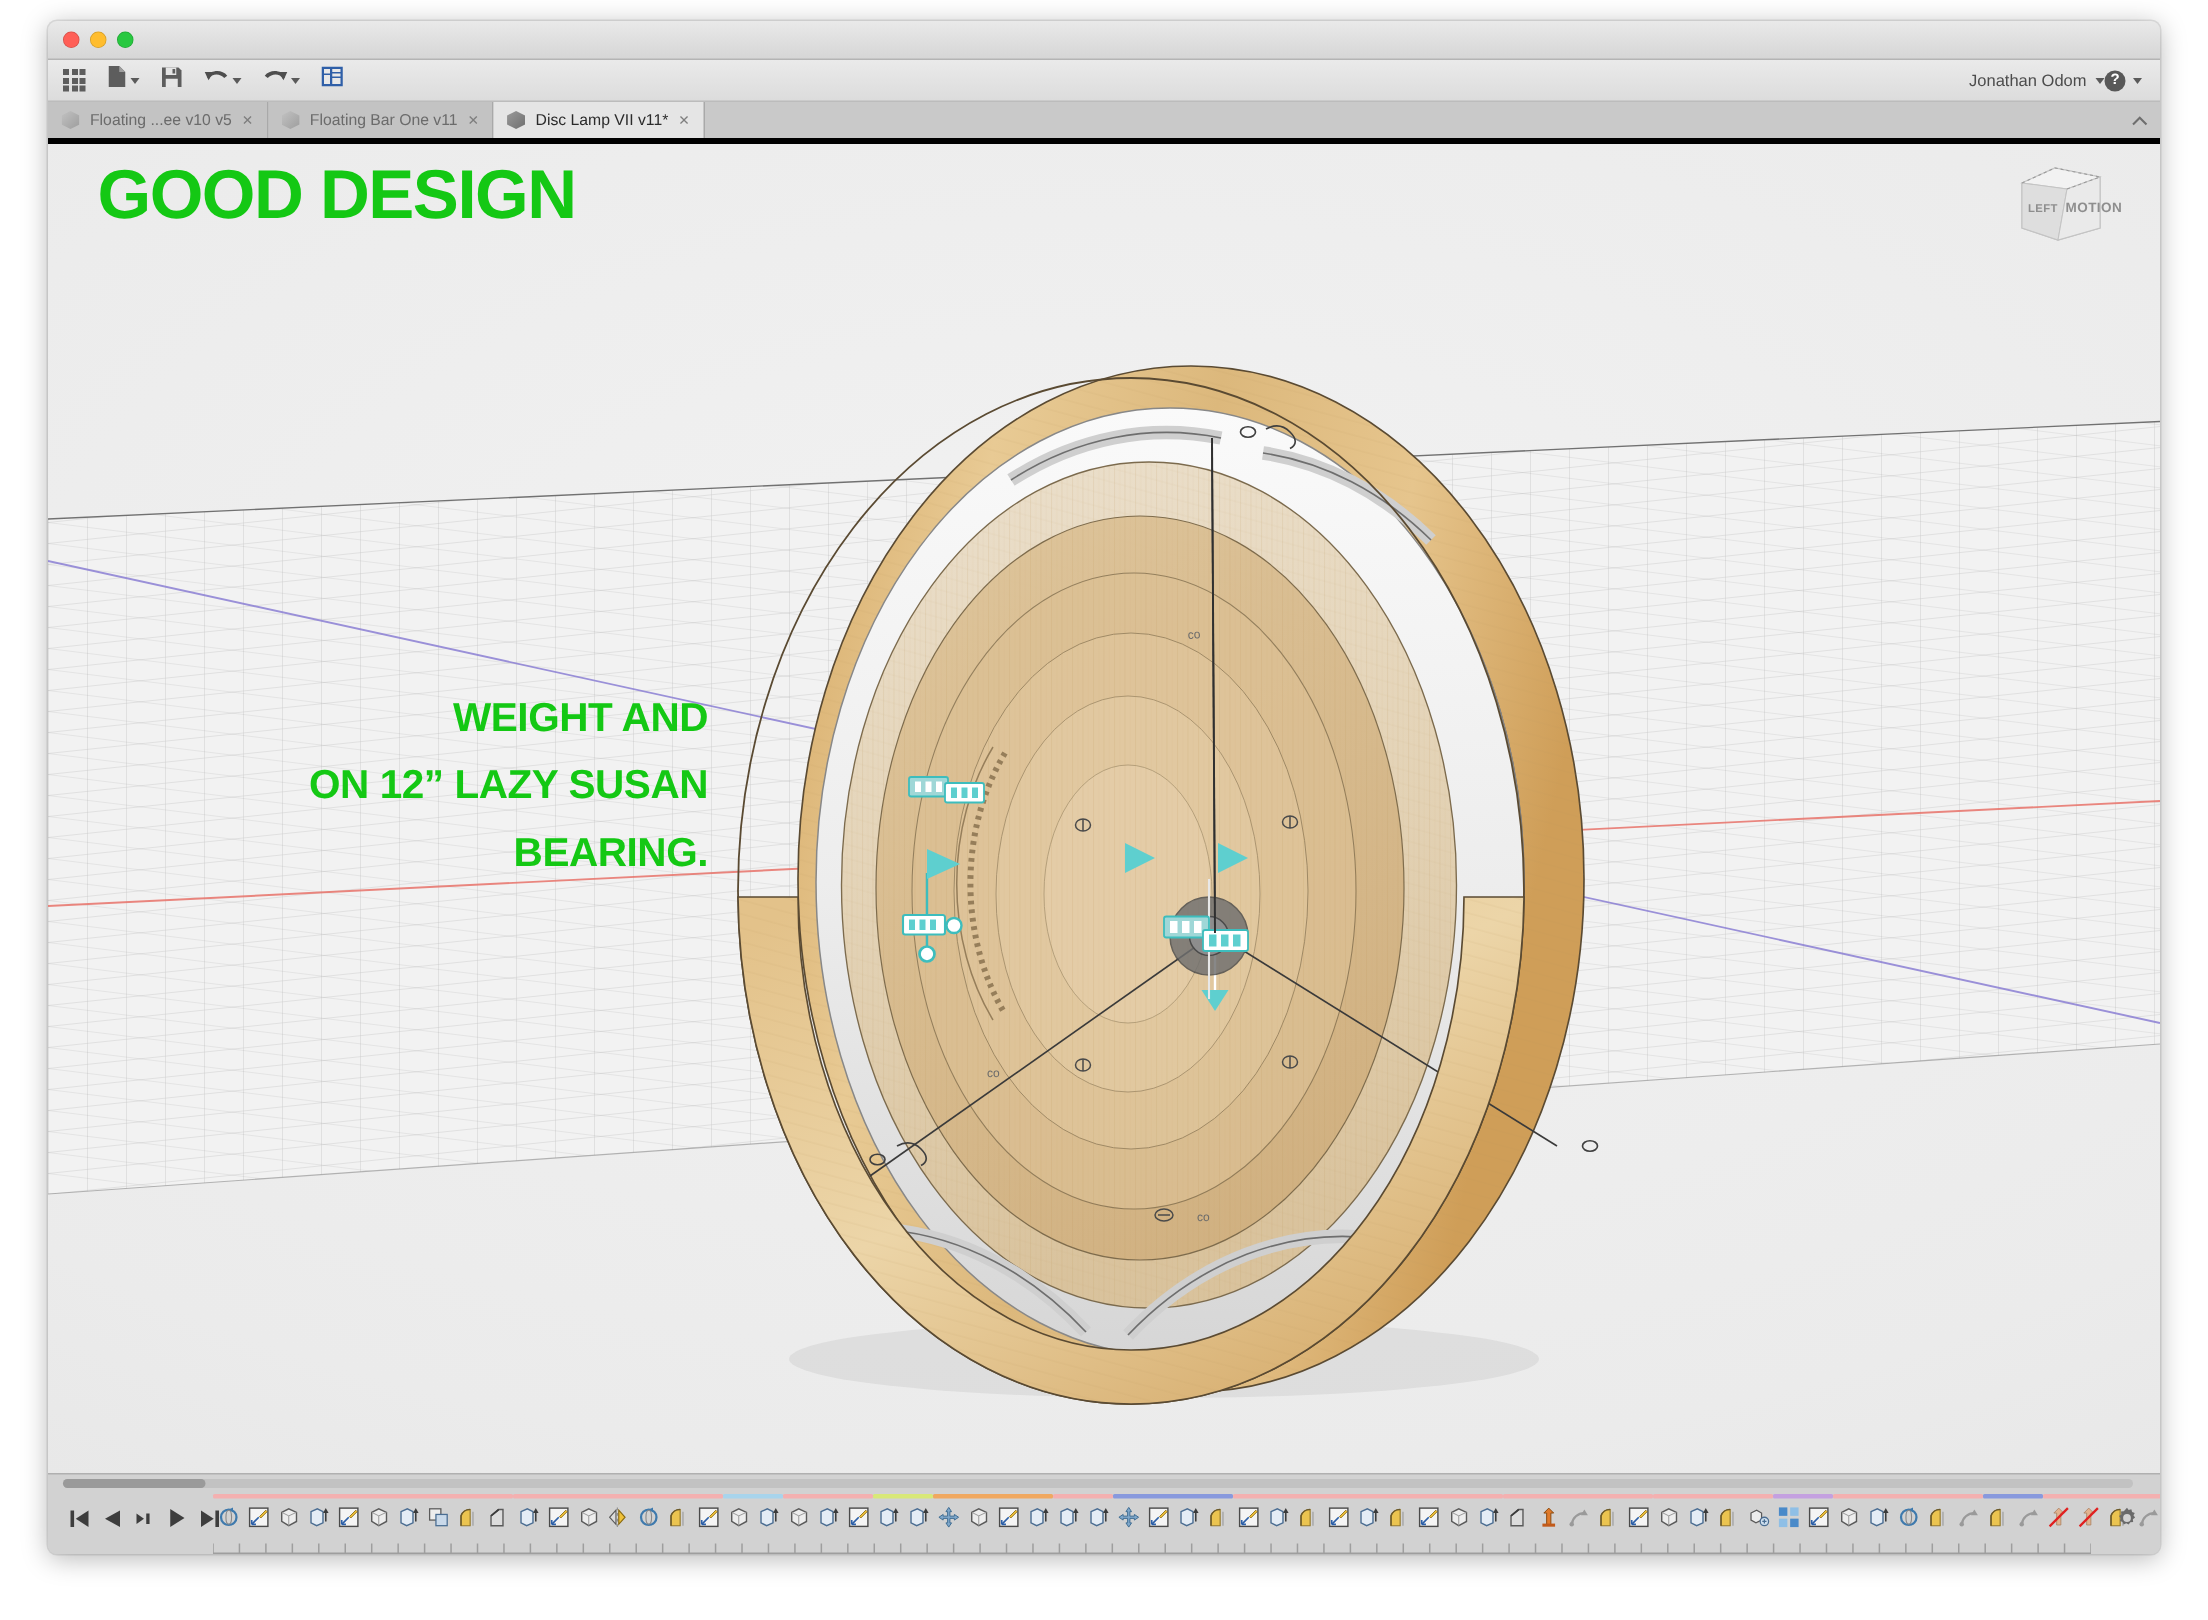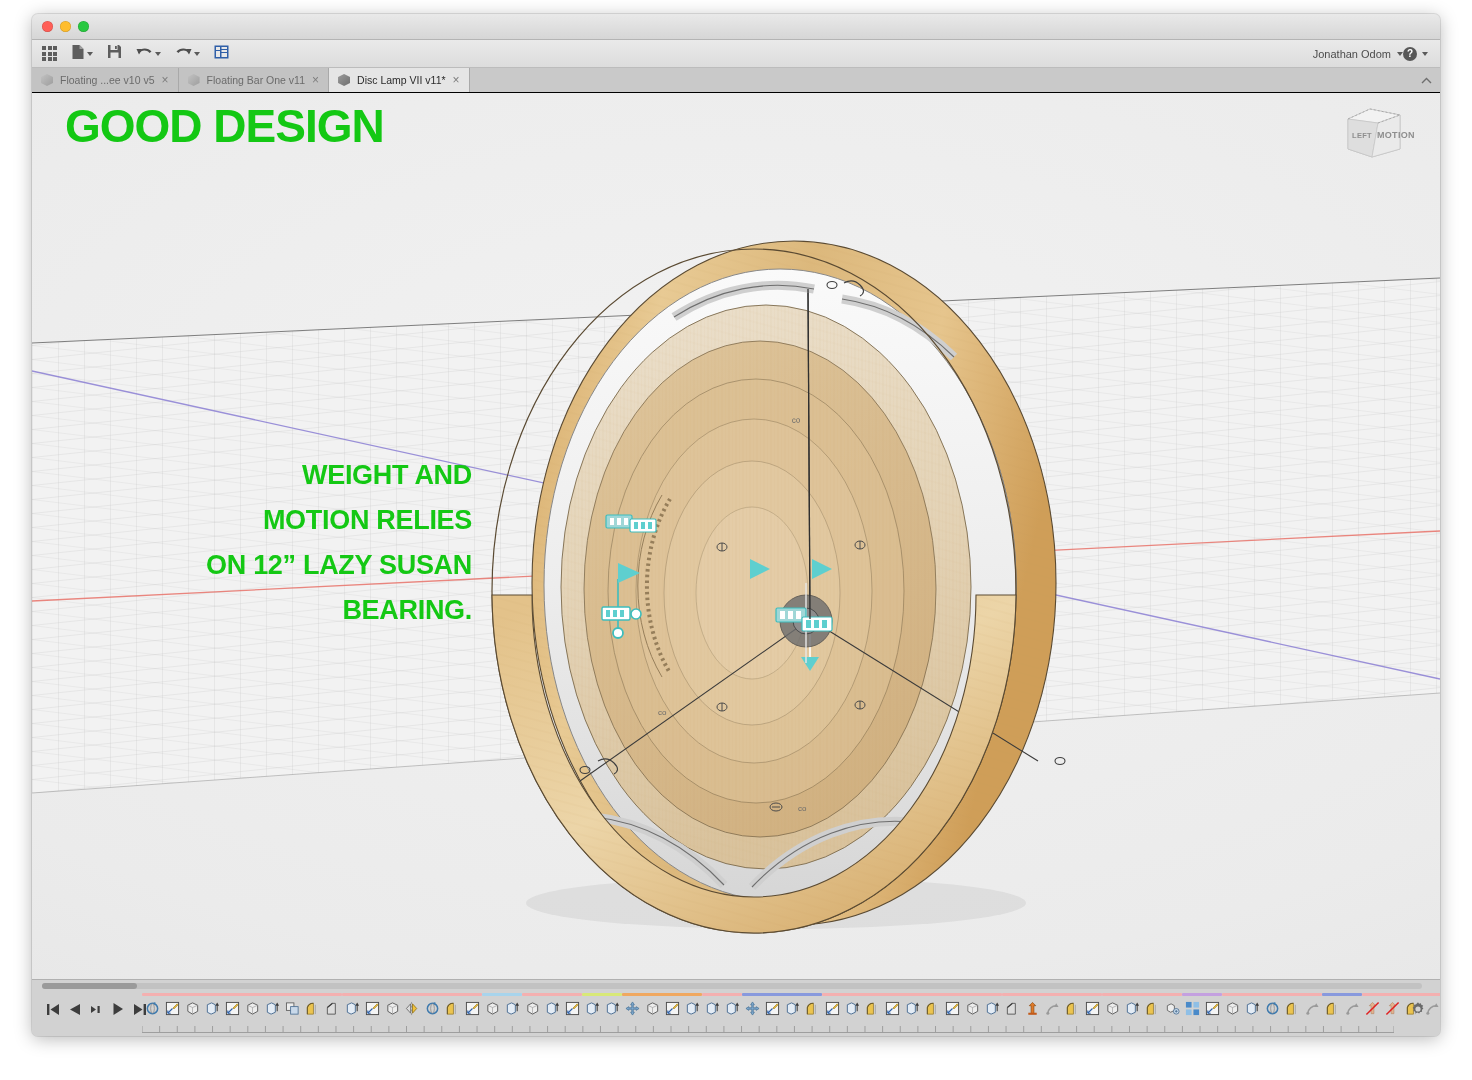--- a/index.html
+++ b/index.html
@@ -42,21 +42,21 @@
   .tb-right{position:absolute;right:12px;top:0;height:27px;display:flex;align-items:center;gap:0;}
   .user-name{font-size:11px;color:#4c4c4c;}
   .help-circle{
     width:14px;height:14px;border-radius:50%;background:#585858;color:#fff;
     font-size:10px;line-height:14px;text-align:center;font-weight:bold;
   }
 
   
   .tabbar{
     position:relative;height:24px;background:#c9c9c9;
-    border-bottom:1px solid #000000;display:flex;align-items:stretch;justify-content:flex-end;
+    border-bottom:4px solid #000000;display:flex;align-items:stretch;justify-content:flex-end;
   }
   .tab{
     display:flex;align-items:center;gap:7px;padding:0 9px;
     background:#c3c3c3;border-right:1px solid #a9a9a9;
     font-size:10.5px;color:#6b6b6b;min-width:120px;
   }
   .tab.active{background:#e5e5e5;color:#2b2b2b;font-weight:normal;}
   .tab-cube{
     width:12px;height:12px;flex:none;
     background:linear-gradient(135deg,#c2c2c2,#9d9d9d);
@@ -445,21 +445,20 @@
         <path d="M -278 10 A 262 342 0 0 0 -16 348 A 262 342 0 0 0 246 10 L 206 10 A 222 302 0 0 1 -16 312 A 222 302 0 0 1 -238 10 Z" fill="url(#woodFace)" stroke="#5a4a32" stroke-width="1.1"></path>
         <path d="M -278 10 A 262 342 0 0 0 -16 348 A 262 342 0 0 0 246 10 L 206 10 A 222 302 0 0 1 -16 312 A 222 302 0 0 1 -238 10 Z" fill="url(#grainRad)"></path>
       </g>
 
       <line x1="776" y1="196" x2="778" y2="526" stroke="#2f2f2f" stroke-width="1.3"></line>
     </svg>
 
     <div class="overlay-title" style="color: rgb(20, 200, 20);">GOOD DESIGN</div>
     <div class="overlay-body" style="color: rgb(20, 200, 20);">
       <div>WEIGHT AND</div>
-      <div>MOTION RELIES</div>
       <div>ON 12” LAZY SUSAN</div>
       <div>BEARING.</div>
     </div>
 
     <div class="viewcube">
       <svg width="68" height="60" viewBox="0 0 68 60">
         <polygon points="8,16 30,6 60,12 60,46 32,54 8,46" fill="#e4e4e4" stroke="#bdbdbd" stroke-width="0.8"></polygon>
         <polygon points="8,16 30,6 60,12 38,20" fill="#f2f2f2" stroke="#c8c8c8" stroke-width="0.7"></polygon>
         <polygon points="8,16 38,20 32,54 8,46" fill="#dedede" stroke="#c4c4c4" stroke-width="0.7"></polygon>
         <polygon points="38,20 60,12 60,46 32,54" fill="#eaeaea" stroke="#c4c4c4" stroke-width="0.7"></polygon>

